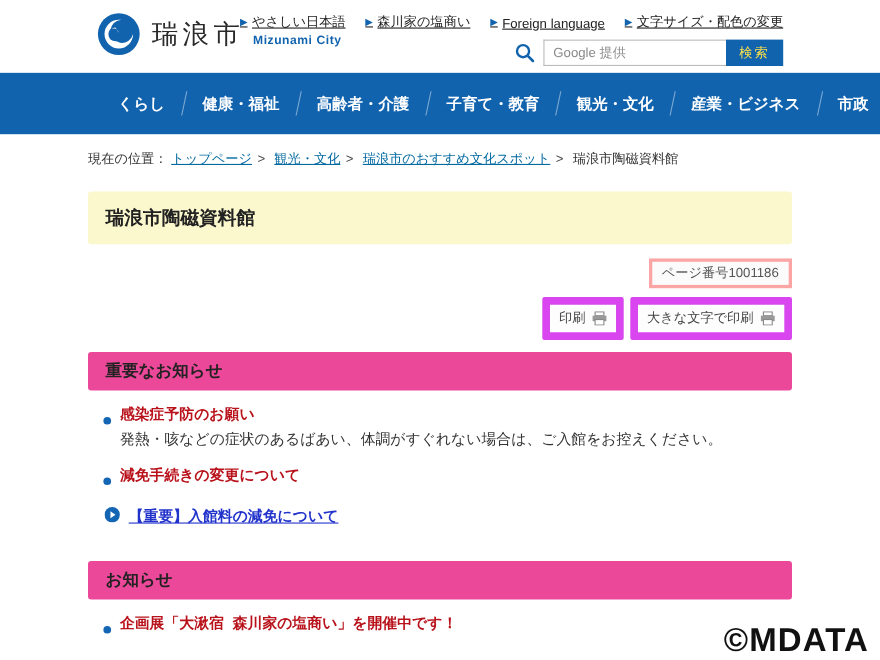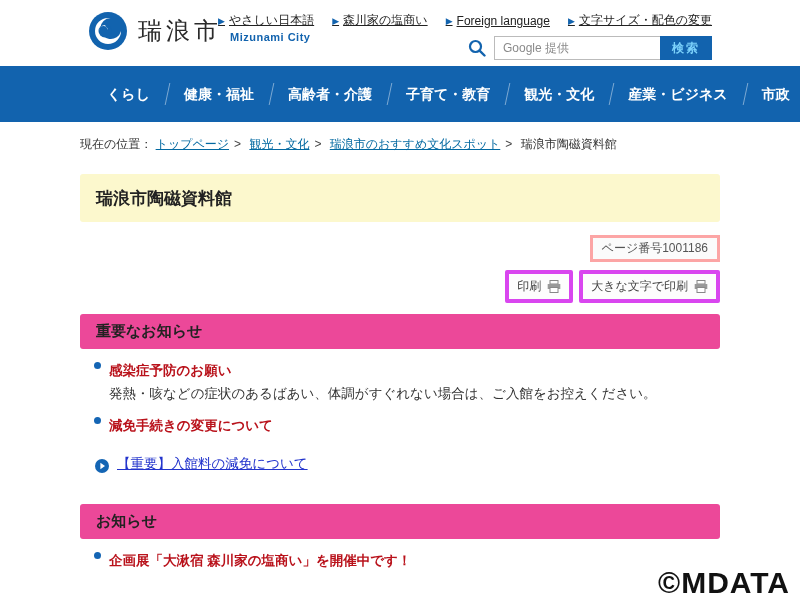--- a/index.html
+++ b/index.html
@@ -23,22 +23,22 @@
   .tri { color:#1263ae; font-size:9px; margin-right:4px; text-decoration:none; display:inline-block; }
 
   .search-row { position:absolute; right:88px; top:36px; display:flex; align-items:center; }
   .search-icon-svg { margin-right:8px; }
   .search-input {
     width:166px; height:24px; border:1px solid #bbb; border-right:none;
     font-size:12px; padding:0 8px; color:#b91c1c; outline:none;
   }
   .search-input::placeholder { color:#8a8a8a; }
   .search-btn {
-    height:24px; padding:0 12px; background:#1263ae; color:#7dd3fc;
-    font-size:12px; font-weight:bold; border:none; cursor:pointer; letter-spacing:2px;
+    height:24px; padding:0 12px; background:#1263ae; color:#fde047;
+    font-size:12px; font-weight:normal; border:none; cursor:pointer; letter-spacing:2px;
   }
 
   
   .global-nav {
     height:56px; background:#1263ae; display:flex; align-items:center;
     padding-left:90px;
   }
   .nav-item {
     color:#fff; font-size:14px; font-weight:bold; padding:0 17px;
     cursor:pointer; position:relative; white-space:nowrap; line-height:56px;
@@ -62,40 +62,40 @@
   .page-title-bar h1 { font-size:17px; font-weight:bold; color:#222; }
 
   .pagenum-row { margin-top:13px; display:flex; justify-content:flex-end; }
   .pagenum-box {
     border:3px solid #fca5a5; background:#fbfbfb; font-size:12px; color:#555;
     padding:2px 9px;
   }
 
   .print-row { margin-top:8px; display:flex; justify-content:flex-end; gap:6px; }
   .print-btn {
-    display:flex; align-items:center; gap:6px; border:4px solid #d946ef; background:#fdfdfd;
+    display:flex; align-items:center; gap:6px; border:7px solid #d946ef; background:#fdfdfd;
     font-size:12px; color:#444; padding:4px 8px; cursor:pointer; border-radius:2px;
   }
 
   .section-header {
     margin-top:11px; background:#ec4899; border-radius:3px;
     padding:8px 16px; font-size:15px; font-weight:bold; color:#222;
   }
   .section-body { padding:13px 2px 4px 14px; }
 
   .notice-item { margin-bottom:12px; }
-  .notice-title-row { display:flex; align-items:flex-start; }
+  .notice-title-row { display:flex; align-items:flex-end;font-family:Liberation Mono, monospace; }
   .dot-bullet {
     width:7px; height:7px; border-radius:50%; background:#1465b4;
     display:inline-block; margin-right:8px; flex:0 0 auto;
   }
   .notice-title { font-size:13.5px; font-weight:bold; color:#b9121b; }
   .notice-body { font-size:13.5px; color:#333; line-height:1.6; margin:3px 0 0 15px; }
 
-  .doc-link-row { display:flex; align-items:flex-end; margin:20px 0 16px 1px; }
+  .doc-link-row { display:flex; align-items:flex-start; margin:20px 0 16px 1px;font-weight:bold; }
   .circle-arrow { margin-right:8px; flex:0 0 auto; }
   .doc-link { font-size:13.5px; color:#2233cc; text-decoration:underline; cursor:pointer; }
 
   
   .watermark {
     position:absolute; right:10px; bottom:0px; font-size:30px; font-weight:bold;
     color:#111; letter-spacing:1px; z-index:10;
     font-family:"Liberation Sans",sans-serif;
   }
 </style>

